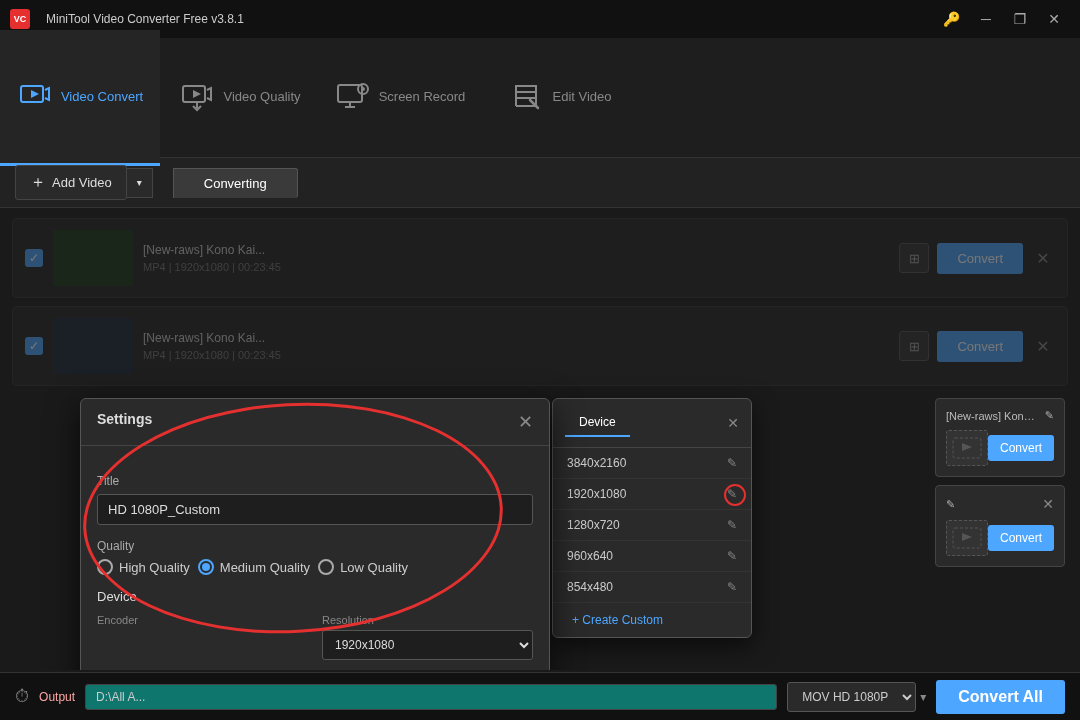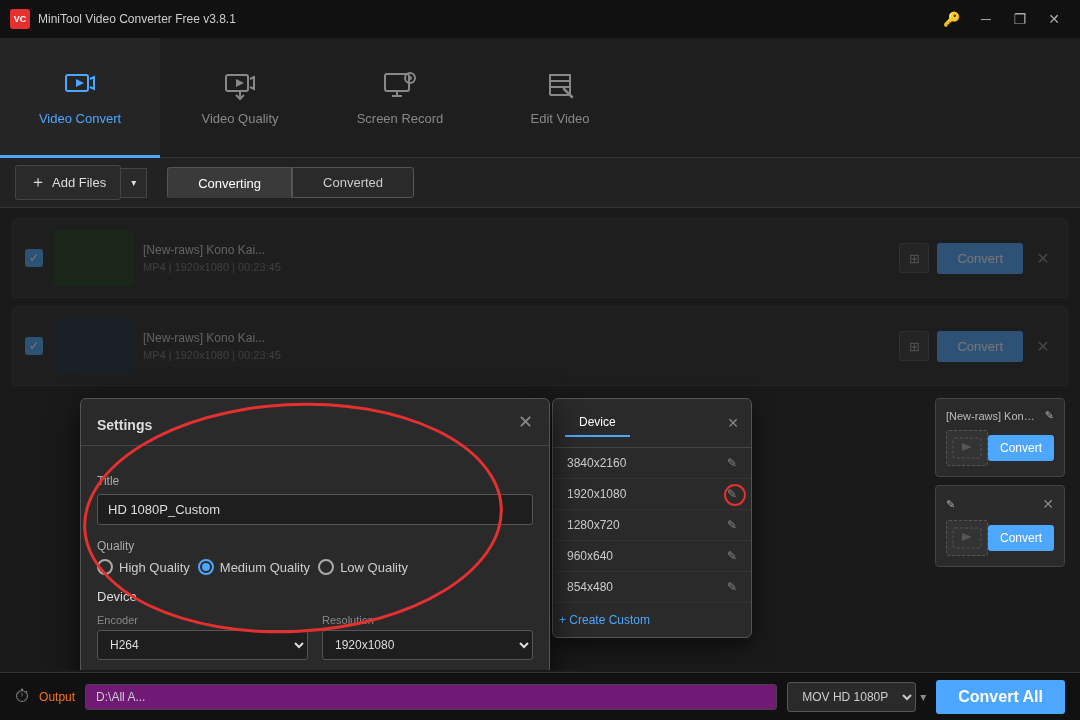--- a/index.html
+++ b/index.html
@@ -14,20 +14,21 @@
     }
 
     
     #titlebar {
       height: 38px;
       background: #111;
       display: flex;
       align-items: center;
       padding: 0 10px;
       user-select: none;
+      gap: 8px;
     }
     #titlebar .app-icon {
       width: 20px; height: 20px;
       background: #e63030;
       border-radius: 3px;
       margin-right: 8px;
       display: flex; align-items: center; justify-content: center;
       font-size: 10px; font-weight: bold; color: white;
     }
     #titlebar .title-text {
@@ -48,23 +49,23 @@
     #navbar {
       height: 120px;
       background: #1e1e1e;
       display: flex;
       align-items: center;
       padding: 0 0;
       border-bottom: 1px solid #333;
     }
     .nav-item {
       width: 160px;
-      height: 120px;
-      display: flex;
-      flex-direction: column;
+      height: 136px;
+      display: flex;
+      flex-direction: row;
       align-items: center;
       justify-content: center;
       gap: 8px;
       cursor: pointer;
       color: #888;
       font-size: 13px;
       border-bottom: 3px solid transparent;
       transition: all 0.2s;
     }
     .nav-item.active {
@@ -195,24 +196,24 @@
       height: 48px;
       background: #111;
       position: absolute;
       bottom: 0; left: 0; right: 0;
       display: flex;
       align-items: center;
       padding: 0 15px;
       gap: 10px;
       border-top: 1px solid #333;
     }
-    .output-label { font-size: 12px; color: #f97316; text-align: center; }
+    .output-label { font-size: 12px; color: #fca5a5; text-align: center; }
     .output-path {
       flex: 1;
-      background: #701a75;
+      background: #0f766e;
       border: 1px solid #444;
       padding: 5px 10px;
       font-size: 12px;
       color: #ccc;
       border-radius: 3px;
     }
     .format-selector {
       background: #2a2a2a;
       border: 1px solid #555;
       color: #ccc;
@@ -240,21 +241,21 @@
       left: 80px;
       width: 470px;
       background: #2a2a2a;
       border: 1px solid #555;
       border-radius: 6px;
       z-index: 100;
       box-shadow: 0 8px 32px rgba(0,0,0,0.7);
     }
     .modal-header {
       display: flex;
-      align-items: flex-end;
+      align-items: flex-start;
       justify-content: space-between;
       padding: 12px 16px;
       border-bottom: 1px solid #444;
     }
     .modal-title { font-size: 14px; color: #ddd; font-weight: 600; }
     .modal-close {
       background: transparent; border: none;
       color: #888; font-size: 18px; cursor: pointer;
     }
     .modal-body { padding: 16px; }
@@ -342,21 +343,21 @@
       padding: 8px 14px;
       border-bottom: 1px solid #333;
       cursor: pointer;
       font-size: 12px; color: #ccc;
     }
     .res-edit-btn {
       background: transparent; border: none;
       color: #888; font-size: 12px; cursor: pointer;
     }
     .create-custom {
-      padding: 10px 6px;
+      padding: 10px 19px;
       font-size: 12px;
       color: #4da6ff;
       cursor: pointer;
     }
 
     
     #right-panel {
       position: absolute;
       top: 190px;
       right: 15px;
@@ -440,28 +441,27 @@
       <path d="M20 8 L28 8 L28 28 L8 28" stroke="#888" stroke-width="2"></path>
       <path d="M22 22 L30 30" stroke="#888" stroke-width="2.5" stroke-linecap="round"></path>
     </svg>
     <span>Edit Video</span>
   </div>
 </div>
 
 <div id="toolbar">
   <button class="add-files-btn">
     <span style="font-size:16px;">＋</span>
-    <span>Add Files</span>
+    <span>Add Video</span>
   </button>
   <button class="add-files-dropdown">
     <span>▾</span>
   </button>
   <div class="tab-group">
     <button class="tab-btn active">Converting</button>
-    <button class="tab-btn">Converted</button>
   </div>
 </div>
 
 <div id="main" style="height:462px;">
 
   <div class="file-row" style="opacity:0.4; margin-top:10px;">
     <div class="file-checkbox">✓</div>
     <div class="file-thumb" style="background:#1e3a1e;"></div>
     <div class="file-info">
       <div class="file-name">[New-raws] Kono Kai...</div>
@@ -516,24 +516,20 @@
             <span>Low Quality</span>
           </label>
         </div>
       </div>
 
       <div class="form-group">
         <div class="video-section-title">Device</div>
         <div class="form-row">
           <div class="form-col">
             <label>Encoder</label>
-            <select class="form-select">
-              <option>H264</option>
-              <option>H265</option>
-            </select>
           </div>
           <div class="form-col">
             <label>Resolution</label>
             <select class="form-select">
               <option>1920x1080</option>
               <option>1280x720</option>
             </select>
           </div>
         </div>
         <div class="form-row">

